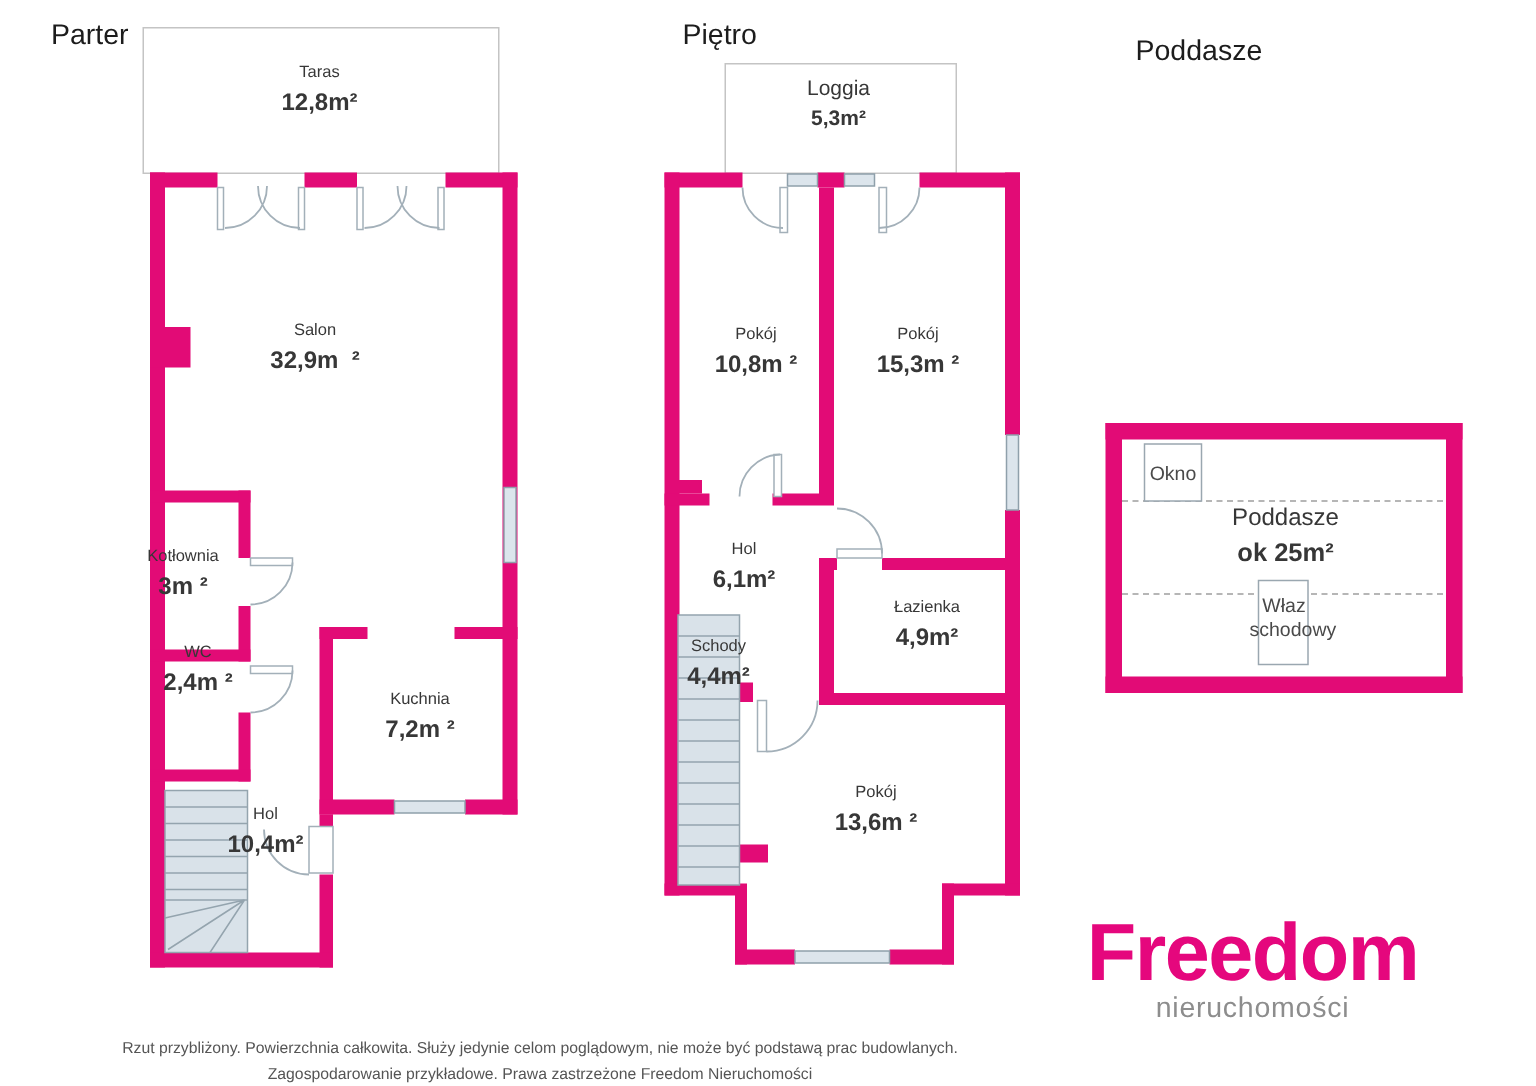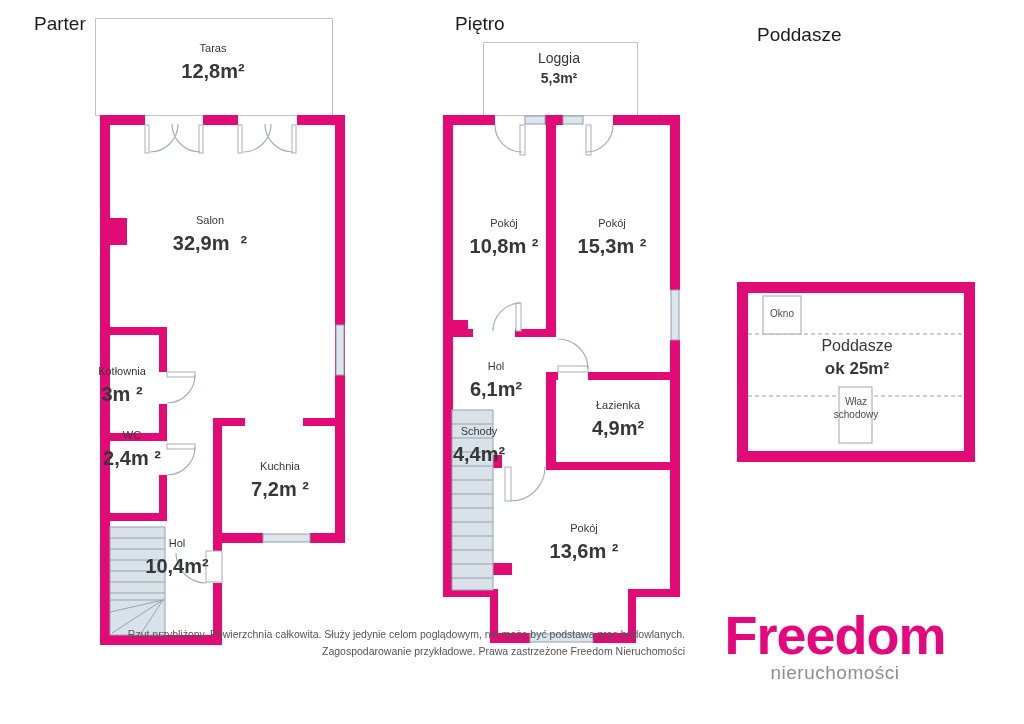--- a/index.html
+++ b/index.html
@@ -12,25 +12,25 @@
   .arc{fill:none;stroke:#a3b0b9;stroke-width:1.2;}
   .leaf{fill:#ffffff;stroke:#a3b0b9;stroke-width:1;}
   .st{fill:#d9e2e9;stroke:#94a4ae;stroke-width:1;}
   .tl{stroke:#94a4ae;stroke-width:1;fill:none;}
   .dash{stroke:#9e9e9e;stroke-width:1;stroke-dasharray:4 3;fill:none;}
   .thin{fill:#ffffff;stroke:#9aa7b0;stroke-width:1;}
 
   .floor-title{position:absolute;font-size:19px;color:#1c1c1c;white-space:nowrap;}
   .room-label{position:absolute;transform:translateX(-50%);text-align:center;line-height:1.45;white-space:nowrap;}
   .rname{font-size:11px;}
-  .rarea{font-size:20px;font-weight:700;white-space:pre;}
-  .tiny-label{position:absolute;transform:translateX(-50%);text-align:center;font-size:10px;color:#4a4a4a;line-height:1.25;}
+  .rarea{font-size:16px;font-weight:700;white-space:pre;}
+  .tiny-label{position:absolute;transform:translateX(-50%);text-align:center;font-size:13px;color:#4a4a4a;line-height:1.25;}
   .tiny-wrap{white-space:normal;width:46px;}
 
-  .disclaimer{position:absolute;left:35px;top:626px;width:650px;text-align:right;
+  .disclaimer{position:absolute;left:35px;top:691px;width:650px;text-align:center;
               font-size:10.5px;line-height:17px;color:#555555;}
   .logo{position:absolute;left:705px;top:604px;width:260px;text-align:center;}
   .logo-main{font-size:54px;font-weight:700;letter-spacing:-1px;line-height:1.15;color:#e5077d;}
   .logo-sub{font-size:19px;letter-spacing:.5px;color:#8d8d8d;margin-top:-4px;}
 </style>
 </head>
 <body>
 
 <div class="canvas">
 

